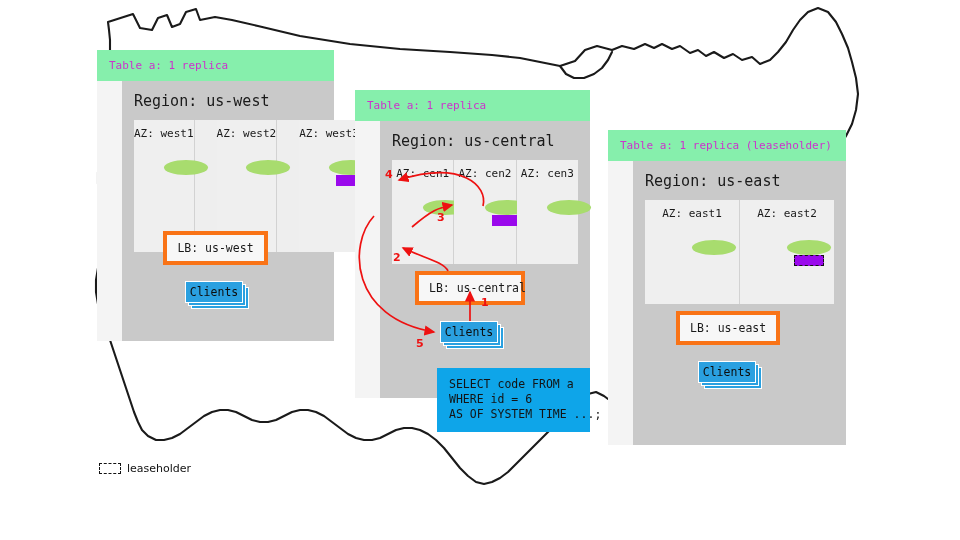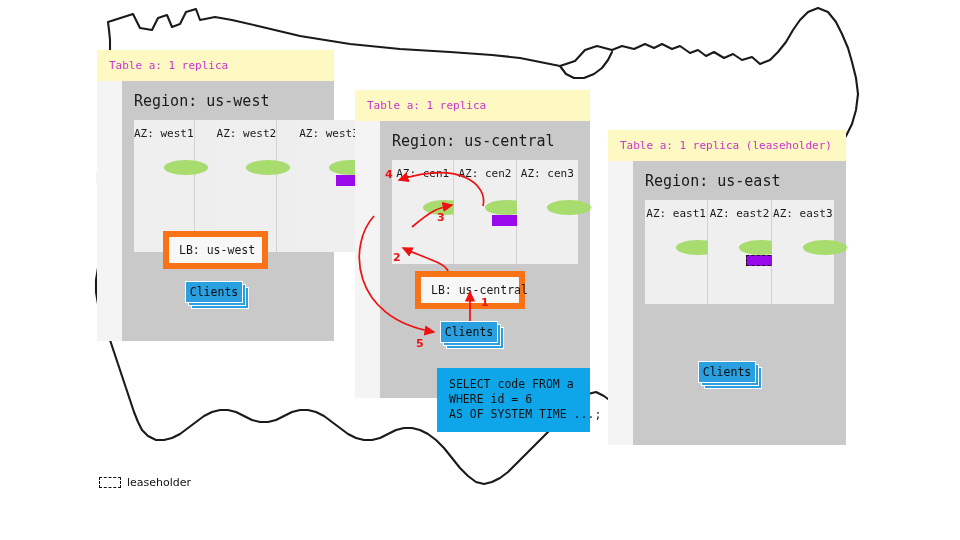--- a/index.html
+++ b/index.html
@@ -27,21 +27,21 @@
   
   .region-panel {
     position: absolute;
     background: #f4f4f4;
     box-sizing: border-box;
   }
   .replica-header {
     color: #cc33cc;
     font-size: 11px;
     padding: 9px 0 9px 12px;
-    background: #fef9c3;
+    background: #86efac;
     white-space: nowrap;
     letter-spacing: 0px;
   }
   .region-body {
     background: #c9c9c9;
     padding: 0;
     margin-left: 25px;
   }
   .region-title {
     font-size: 15px;
@@ -100,21 +100,21 @@
     box-sizing: border-box;
   }
   .replica-bar.leaseholder {
     border: 1.5px dashed #111111;
   }
 
   
   .lb-box {
     position: absolute;
     background: #f7f7f7;
-    border: 6px solid #f97316;
+    border: 4px solid #f97316;
     font-size: 11.5px;
     color: #1a1a1a;
     text-align: center;
     padding: 6px 10px;
     white-space: nowrap;
     box-sizing: border-box;
   }
 
   
   .clients-stack {
@@ -326,31 +326,24 @@
         </div>
         <div class="az-cell">
           <span class="az-label">AZ: east2</span>
           <span class="cyl-wrap">
             <span class="cylinder">
               <span class="cyl-top"></span>
               <span class="replica-bar leaseholder"></span>
             </span>
           </span>
         </div>
-        <div class="az-cell">
-          <span class="az-label">AZ: east3</span>
-          <span class="cyl-wrap">
-            <span class="cylinder">
-              <span class="cyl-top"></span>
-            </span>
-          </span>
-        </div>
       </div>
     </div>
   </div>
+  <div class="lb-box" style="left:676px; top:311px; width:104px;">LB: us-east</div>
   <div class="clients-stack" style="left:698px; top:361px;">
     <div class="sheet s3"></div>
     <div class="sheet s2"></div>
     <div class="sheet s1"></div>
     <div class="clients-label">Clients</div>
   </div>
 
   <svg id="arrows" viewBox="0 0 960 540" xmlns="http://www.w3.org/2000/svg">
     <defs>
       <marker id="ah" markerWidth="7" markerHeight="7" refX="5.6" refY="3" orient="auto" markerUnits="strokeWidth">
@@ -367,18 +360,18 @@
     <path d="M483,206 C488,186 462,160 399,180" fill="none" stroke="#ee1111" stroke-width="1.7" marker-end="url(#ah)"></path>
 
     <path d="M374,216 C348,244 350,318 434,332" fill="none" stroke="#ee1111" stroke-width="1.7" marker-end="url(#ah)"></path>
   </svg>
   <span class="arrow-num" style="left:481px; top:296px;">1</span>
   <span class="arrow-num" style="left:393px; top:251px;">2</span>
   <span class="arrow-num" style="left:437px; top:211px;">3</span>
   <span class="arrow-num" style="left:385px; top:168px;">4</span>
   <span class="arrow-num" style="left:416px; top:337px;">5</span>
 
-  <div id="legend" style="left:99px; top:476px;">
+  <div id="legend" style="left:99px; top:462px;">
     <span class="swatch"></span>
     <span class="legend-text">leaseholder</span>
   </div>
 
 </div>
 
 </body></html>

